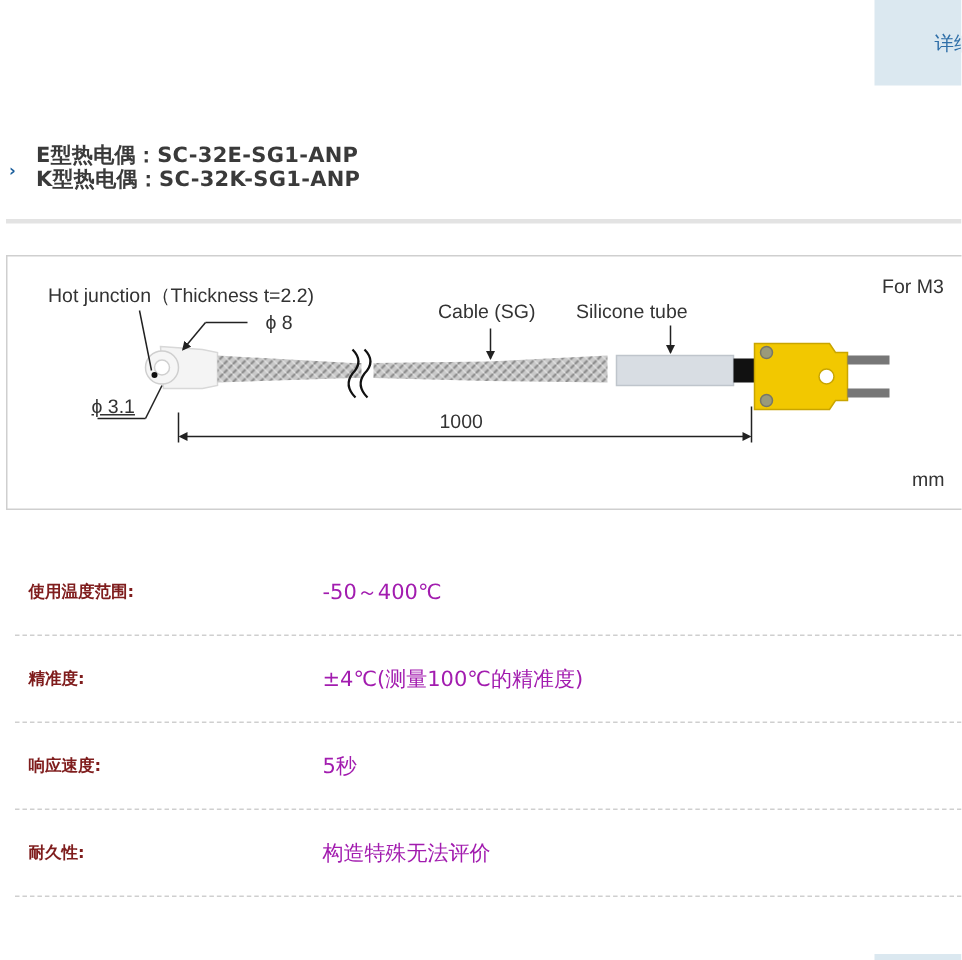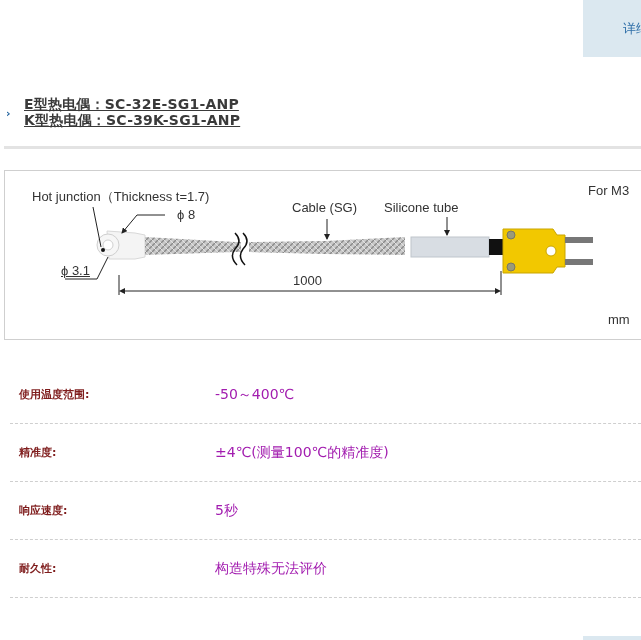--- a/index.html
+++ b/index.html
@@ -11,21 +11,21 @@
       background: #dbe8f0; color: #2f6fa8; font-size: 13px;
       display: flex; align-items: center; padding-left: 40px; white-space: nowrap; overflow: hidden;
     }
 
     .model-block { position: absolute; left: 6px; top: 96px; }
     .model-arrow {
       position: absolute; left: 0; top: 11px; color: #1c5f9c; font-size: 11px; font-weight: bold;
     }
     .model-line {
       margin-left: 18px; font-size: 14px; font-weight: bold; color: #3a3a3a; line-height: 16px;
-      font-family: "DejaVu Sans", sans-serif; letter-spacing: 0.2px; text-decoration: underline;
+      font-family: "DejaVu Sans", sans-serif; letter-spacing: 0.2px;
     }
 
     .heading-rule {
       position: absolute; left: 4px; top: 146px; width: 637px; height: 3px; background: #e3e3e3;
     }
 
     .diagram-box {
       position: absolute; left: 4px; top: 170px; width: 640px; height: 170px;
       border: 1px solid #cfcfcf; border-right: none; background: #fff; overflow: hidden;
     }
@@ -50,21 +50,21 @@
 </head>
 <body>
 
 <div class="detail-tab">
   <span>详细</span>
 </div>
 
 <div class="model-block">
   <span class="model-arrow">›</span>
   <div class="model-line">E型热电偶：SC-32E-SG1-ANP</div>
-  <div class="model-line">K型热电偶：SC-39K-SG1-ANP</div>
+  <div class="model-line">K型热电偶：SC-32K-SG1-ANP</div>
 </div>
 
 <div class="heading-rule"></div>
 
 <div class="diagram-box">
   <svg width="640" height="170" viewBox="0 0 640 170">
     <defs>
       <pattern id="braid" width="6" height="6" patternUnits="userSpaceOnUse">
         <rect width="6" height="6" fill="#c9c9c9"></rect>
         <path d="M0 6 L6 0" stroke="#8a8a8a" stroke-width="1.4"></path>
@@ -103,21 +103,21 @@
     <line x1="92" y1="108" x2="103" y2="86" stroke="#222"></line>
     <line x1="322" y1="48" x2="322" y2="68" stroke="#222" marker-end="url(#arr)"></line>
     <line x1="442" y1="46" x2="442" y2="64" stroke="#222" marker-end="url(#arr)"></line>
 
     <line x1="114" y1="104" x2="114" y2="124" stroke="#222"></line>
     <line x1="496" y1="100" x2="496" y2="124" stroke="#222"></line>
     <line x1="118" y1="120" x2="492" y2="120" stroke="#222"></line>
     <path d="M114 120 L120 117 L120 123 Z" fill="#222"></path>
     <path d="M496 120 L490 117 L490 123 Z" fill="#222"></path>
   </svg>
-  <div class="dlabel" style="left:27px;top:17px;">Hot junction（Thickness t=1.7)</div>
+  <div class="dlabel" style="left:27px;top:17px;">Hot junction（Thickness t=2.2)</div>
   <div class="dlabel" style="left:136px;top:36px;margin-left:36px;">ϕ 8</div>
   <div class="dlabel" style="left:56px;top:92px;text-decoration:underline;">ϕ 3.1</div>
   <div class="dlabel" style="left:287px;top:29px;">Cable (SG)</div>
   <div class="dlabel" style="left:379px;top:29px;">Silicone tube</div>
   <div class="dlabel" style="left:288px;top:102px;">1000</div>
   <div class="dlabel" style="left:583px;top:12px;">For M3</div>
   <div class="dlabel" style="left:603px;top:141px;">mm</div>
 </div>
 
 <div class="spec-table">

